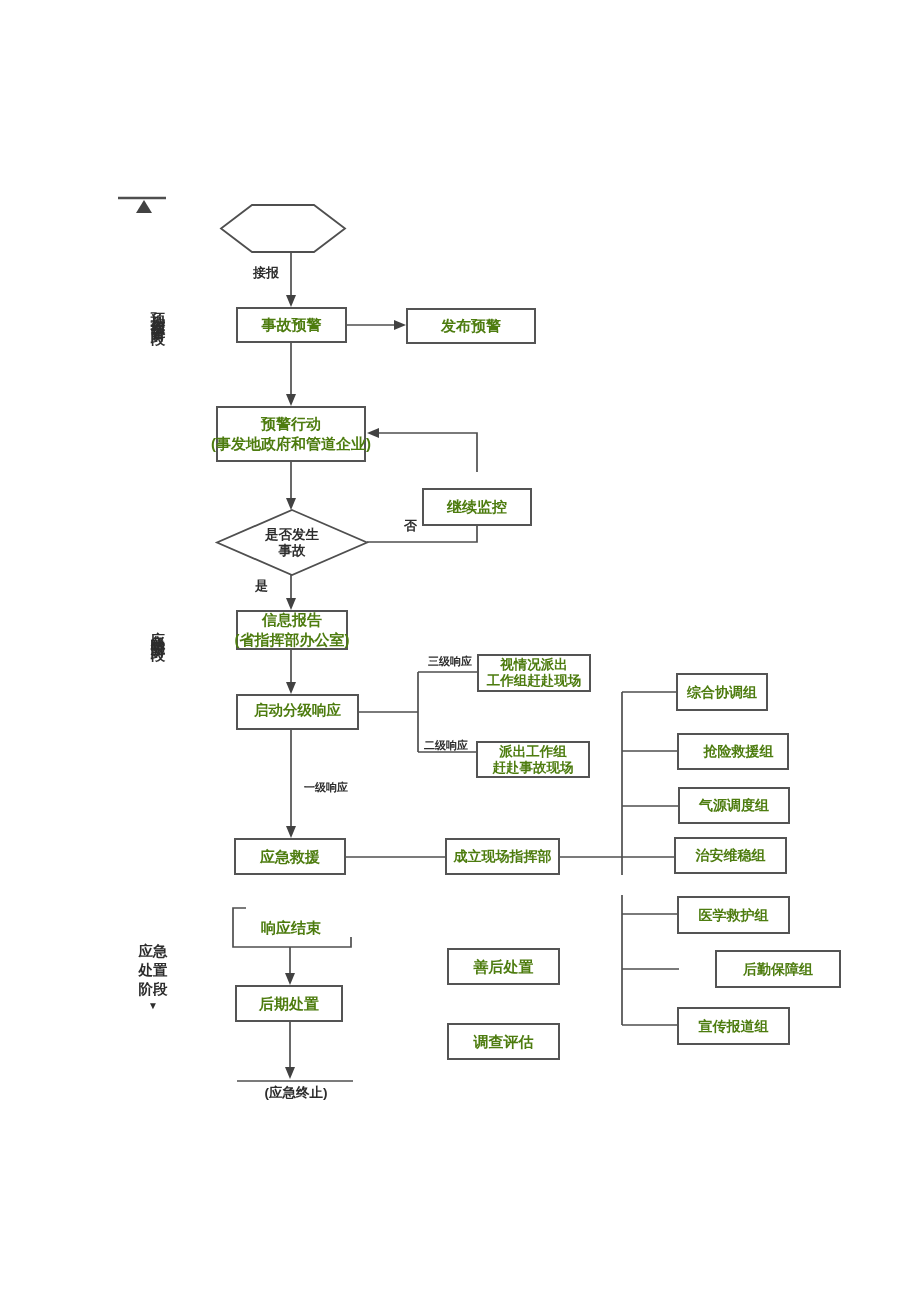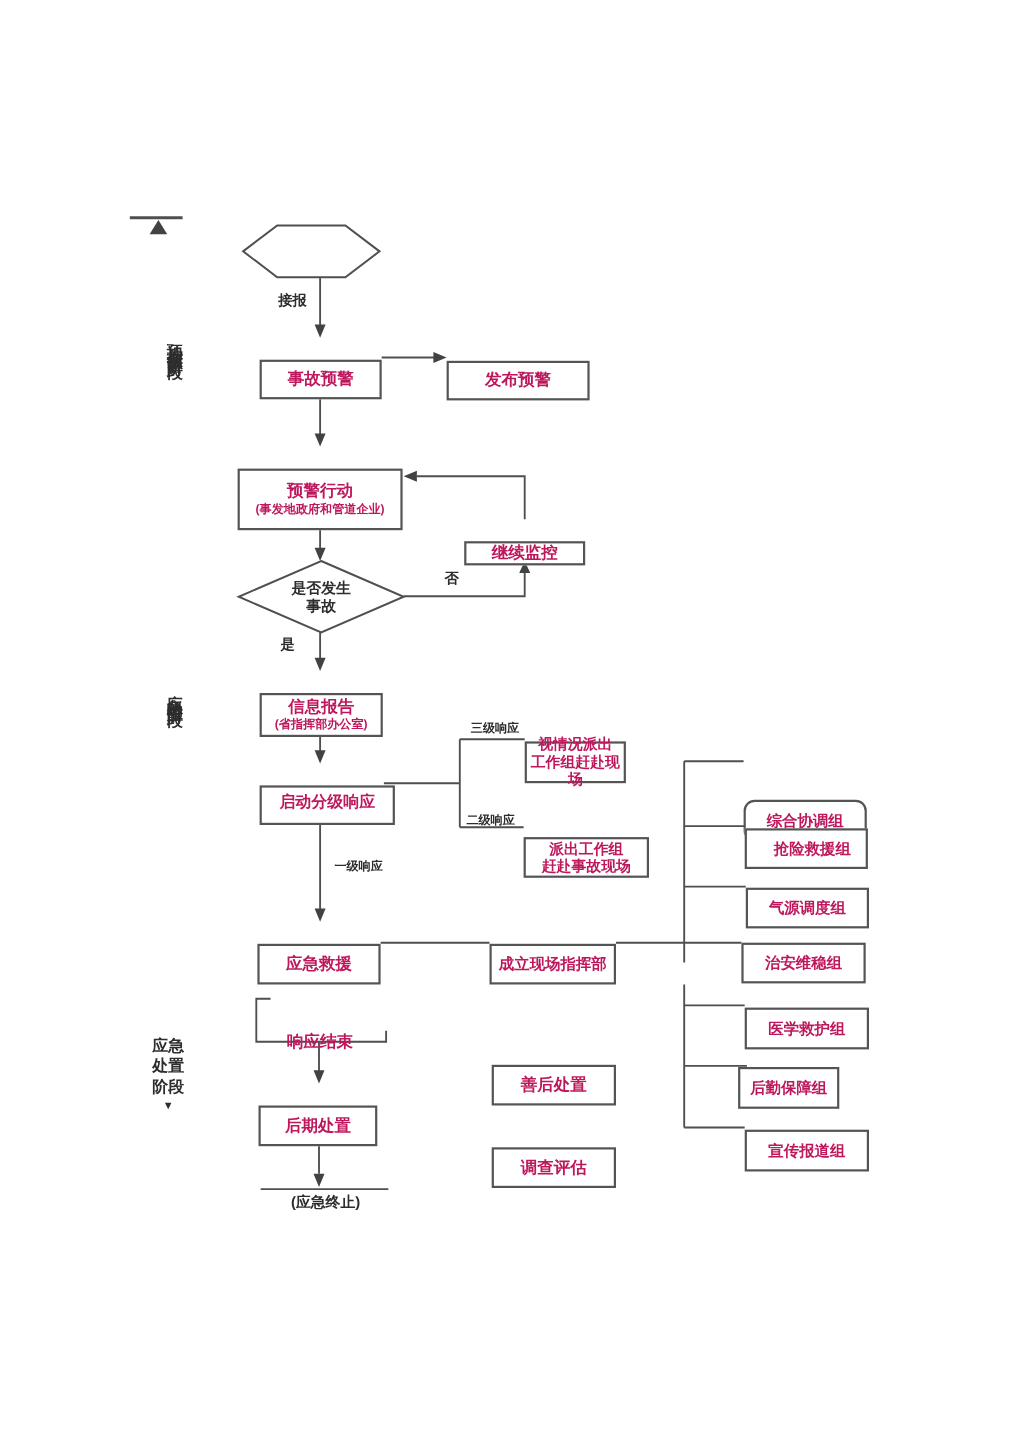--- a/index.html
+++ b/index.html
@@ -4,23 +4,23 @@
 <style>
   html,body{margin:0;padding:0;background:#ffffff;}
   .page{
     position:relative;width:920px;height:1301px;background:#ffffff;
     font-family:"Liberation Sans","DejaVu Sans",sans-serif;overflow:hidden;
   }
   svg.connectors{position:absolute;left:0;top:0;}
   .box{
     position:absolute;box-sizing:border-box;border:2px solid #545454;background:#ffffff;
     display:flex;flex-direction:column;align-items:center;justify-content:center;
-    text-align:center;color:#be185d;font-weight:600;font-size:15px;line-height:1.18;margin-top:20px;
+    text-align:center;color:#4d7c0f;font-weight:600;font-size:15px;line-height:1.18;
   }
-  .box .sub{font-size:11px;margin-top:2px;white-space:nowrap;font-weight:600;}
+  .box .sub{font-size:15px;margin-top:2px;white-space:nowrap;font-weight:600;}
   .box.two{font-size:13.5px;}
   .box.grp{font-size:14px;}
   .noborder{border:none;background:transparent;}
   .shape-label{
     position:absolute;display:flex;flex-direction:column;align-items:center;justify-content:center;
     text-align:center;color:#2d2d2d;font-weight:600;line-height:1.18;
   }
   .elabel{position:absolute;color:#2d2d2d;font-weight:600;white-space:nowrap;}
   .elabel.small{font-size:11px;}
   .elabel.mid{font-size:13px;}
@@ -101,44 +101,44 @@
     <div>是否发生</div>
     <div>事故</div>
   </div>
 
   <div class="box" style="left:236px;top:307px;width:111px;height:36px;">事故预警</div>
   <div class="box" style="left:406px;top:308px;width:130px;height:36px;">发布预警</div>
   <div class="box" style="left:216px;top:406px;width:150px;height:56px;">
     <div>预警行动</div>
     <div class="sub">(事发地政府和管道企业)</div>
   </div>
-  <div class="box" style="left:422px;top:472px;width:110px;height:22px;">继续监控</div>
+  <div class="box" style="left:422px;top:488px;width:110px;height:38px;">继续监控</div>
   <div class="box" style="left:236px;top:610px;width:112px;height:40px;">
     <div>信息报告</div>
     <div class="sub">(省指挥部办公室)</div>
   </div>
   <div class="box" style="left:236px;top:694px;width:123px;height:36px;font-size:14.5px;font-family:Liberation Mono, monospace;">启动分级响应</div>
-  <div class="box two" style="left:477px;top:654px;width:92px;height:38px;">
+  <div class="box two" style="left:477px;top:654px;width:114px;height:38px;">
     <div>视情况派出</div>
     <div>工作组赶赴现场</div>
   </div>
   <div class="box two" style="left:476px;top:741px;width:114px;height:37px;">
     <div>派出工作组</div>
     <div>赶赴事故现场</div>
   </div>
   <div class="box" style="left:234px;top:838px;width:112px;height:37px;">应急救援</div>
   <div class="box" style="left:445px;top:838px;width:115px;height:37px;font-size:14px;">成立现场指挥部</div>
 
-  <div class="box grp" style="left:676px;top:707px;width:112px;height:38px;border-radius:10px;">综合协调组</div>
+  <div class="box grp" style="left:676px;top:673px;width:92px;height:38px;">综合协调组</div>
   <div class="box grp" style="left:677px;top:733px;width:112px;height:37px;padding-left:11px;">抢险救援组</div>
   <div class="box grp" style="left:678px;top:787px;width:112px;height:37px;">气源调度组</div>
   <div class="box grp" style="left:674px;top:837px;width:113px;height:37px;">治安维稳组</div>
 
   <div class="box grp" style="left:677px;top:896px;width:113px;height:38px;">医学救护组</div>
-  <div class="box grp" style="left:671px;top:950px;width:92px;height:38px;">后勤保障组</div>
+  <div class="box grp" style="left:715px;top:950px;width:126px;height:38px;">后勤保障组</div>
   <div class="box grp" style="left:677px;top:1007px;width:113px;height:38px;">宣传报道组</div>
 
   <div class="box noborder" style="left:233px;top:908px;width:116px;height:39px;">响应结束</div>
   <div class="box" style="left:235px;top:985px;width:108px;height:37px;">后期处置</div>
   <div class="box" style="left:447px;top:948px;width:113px;height:37px;">善后处置</div>
   <div class="box" style="left:447px;top:1023px;width:113px;height:37px;">调查评估</div>
   <div class="terminal-label" style="left:237px;top:1084px;width:118px;">(应急终止)</div>
 
   <div class="elabel mid" style="left:253px;top:264px;">接报</div>
   <div class="elabel mid" style="left:404px;top:517px;">否</div>

